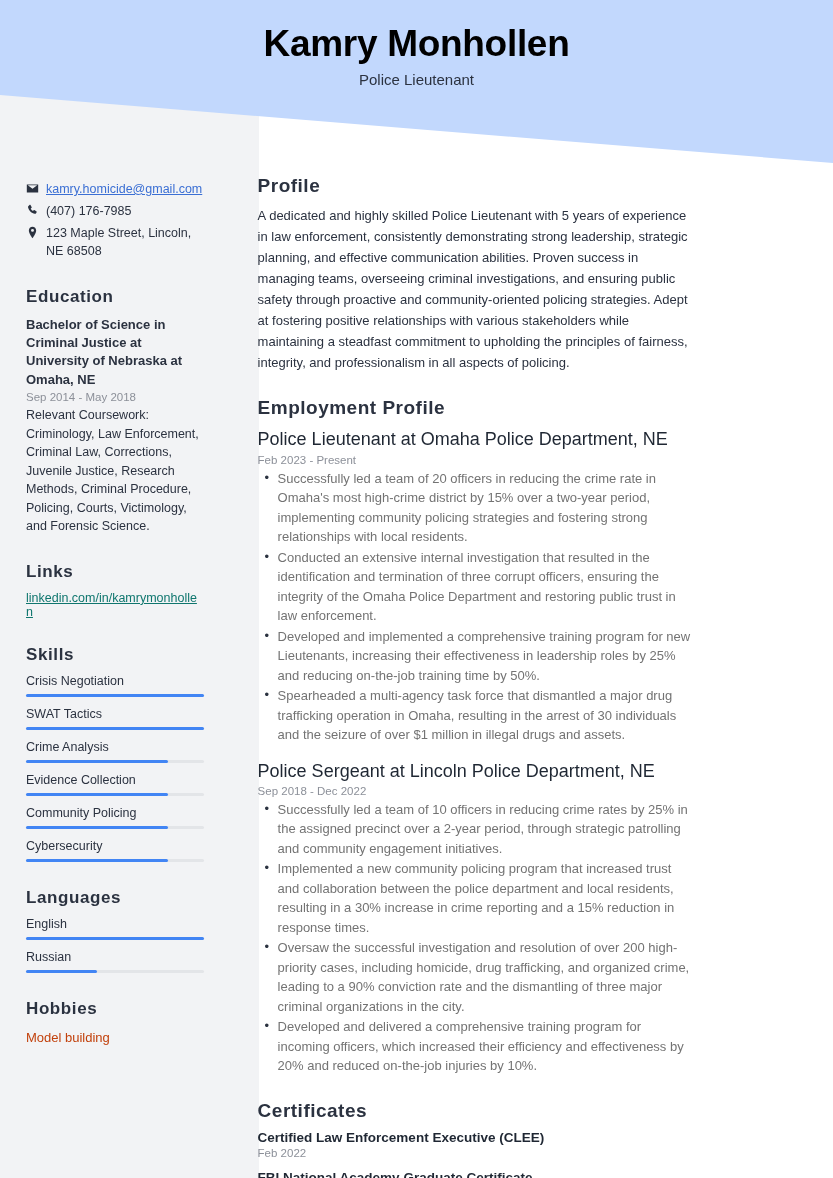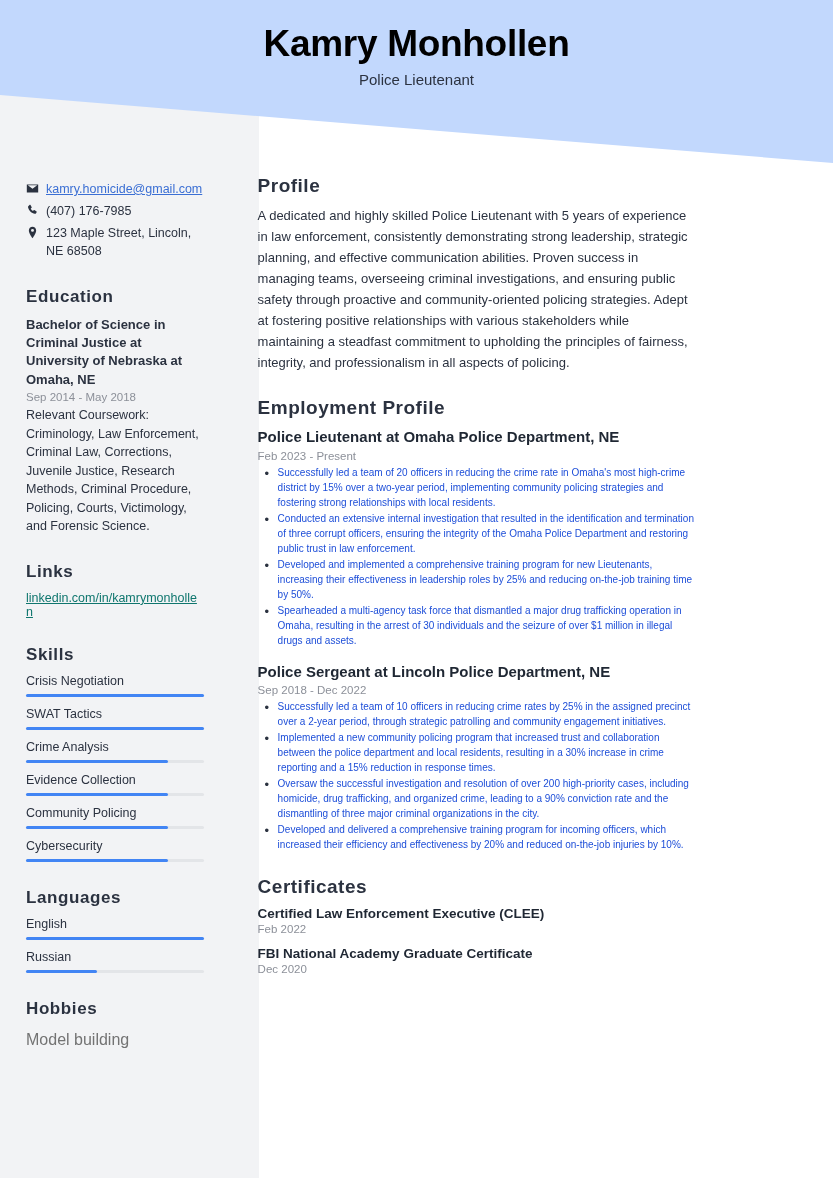--- a/index.html
+++ b/index.html
@@ -57,37 +57,37 @@
   .edu-date { font-size:11.5px; color:#8c9099; margin-top:2px; }
   .edu-desc { font-size:12.5px; line-height:1.48; color:#2b3240; margin-top:3px; }
 
   .link-item { font-size:12.5px; color:#0f766e; text-decoration:underline; word-break:break-all; }
 
   .bar-item { margin-bottom:10px; }
   .bar-label { font-size:12.5px; color:#2b3240; margin-bottom:6px; }
   .bar-track { position:relative; height:3px; background:#e3e5e8; border-radius:2px; }
   .bar-fill { position:absolute; left:0; top:0; height:3px; background:#4285f4; border-radius:2px; }
 
-  .hobby-item { font-size:16px; color:#737373; line-height:1.5; }
+  .hobby-item { font-size:13px; color:#c2410c; line-height:1.5; }
 
   
   .main-h {
     font-size:19px; font-weight:700; letter-spacing:0.5px; color:#2b3240;
     margin:0 0 8px 0;
   }
   .sect { margin-bottom:24px; }
   .profile-p { font-size:13px; line-height:1.62; color:#2b3240; }
 
   .job { margin-bottom:14px; }
-  .job-title { font-size:15px; font-weight:700; color:#1f2733; line-height:1.35; }
+  .job-title { font-size:18px; font-weight:400; color:#1f2733; line-height:1.35; }
   .job-date { font-size:11.5px; color:#8c9099; margin:2px 0 3px 0; }
   .job-ul { list-style:none; padding-left:0; }
   .job-ul li {
-    position:relative; padding-left:20px; font-size:10px; line-height:1.5;
-    color:#1d4ed8; margin-bottom:1px;
+    position:relative; padding-left:20px; font-size:13px; line-height:1.5;
+    color:#737373; margin-bottom:1px;
   }
   .job-ul li:before {
     content:"•"; position:absolute; left:7px; top:-1px; font-size:13px; color:#2b3240;
   }
 
   .cert { margin-bottom:11px; }
   .cert-name { font-size:13.5px; font-weight:700; color:#1f2733; }
   .cert-date { font-size:11.5px; color:#8c9099; margin-top:2px; }
 </style>
 </head>

